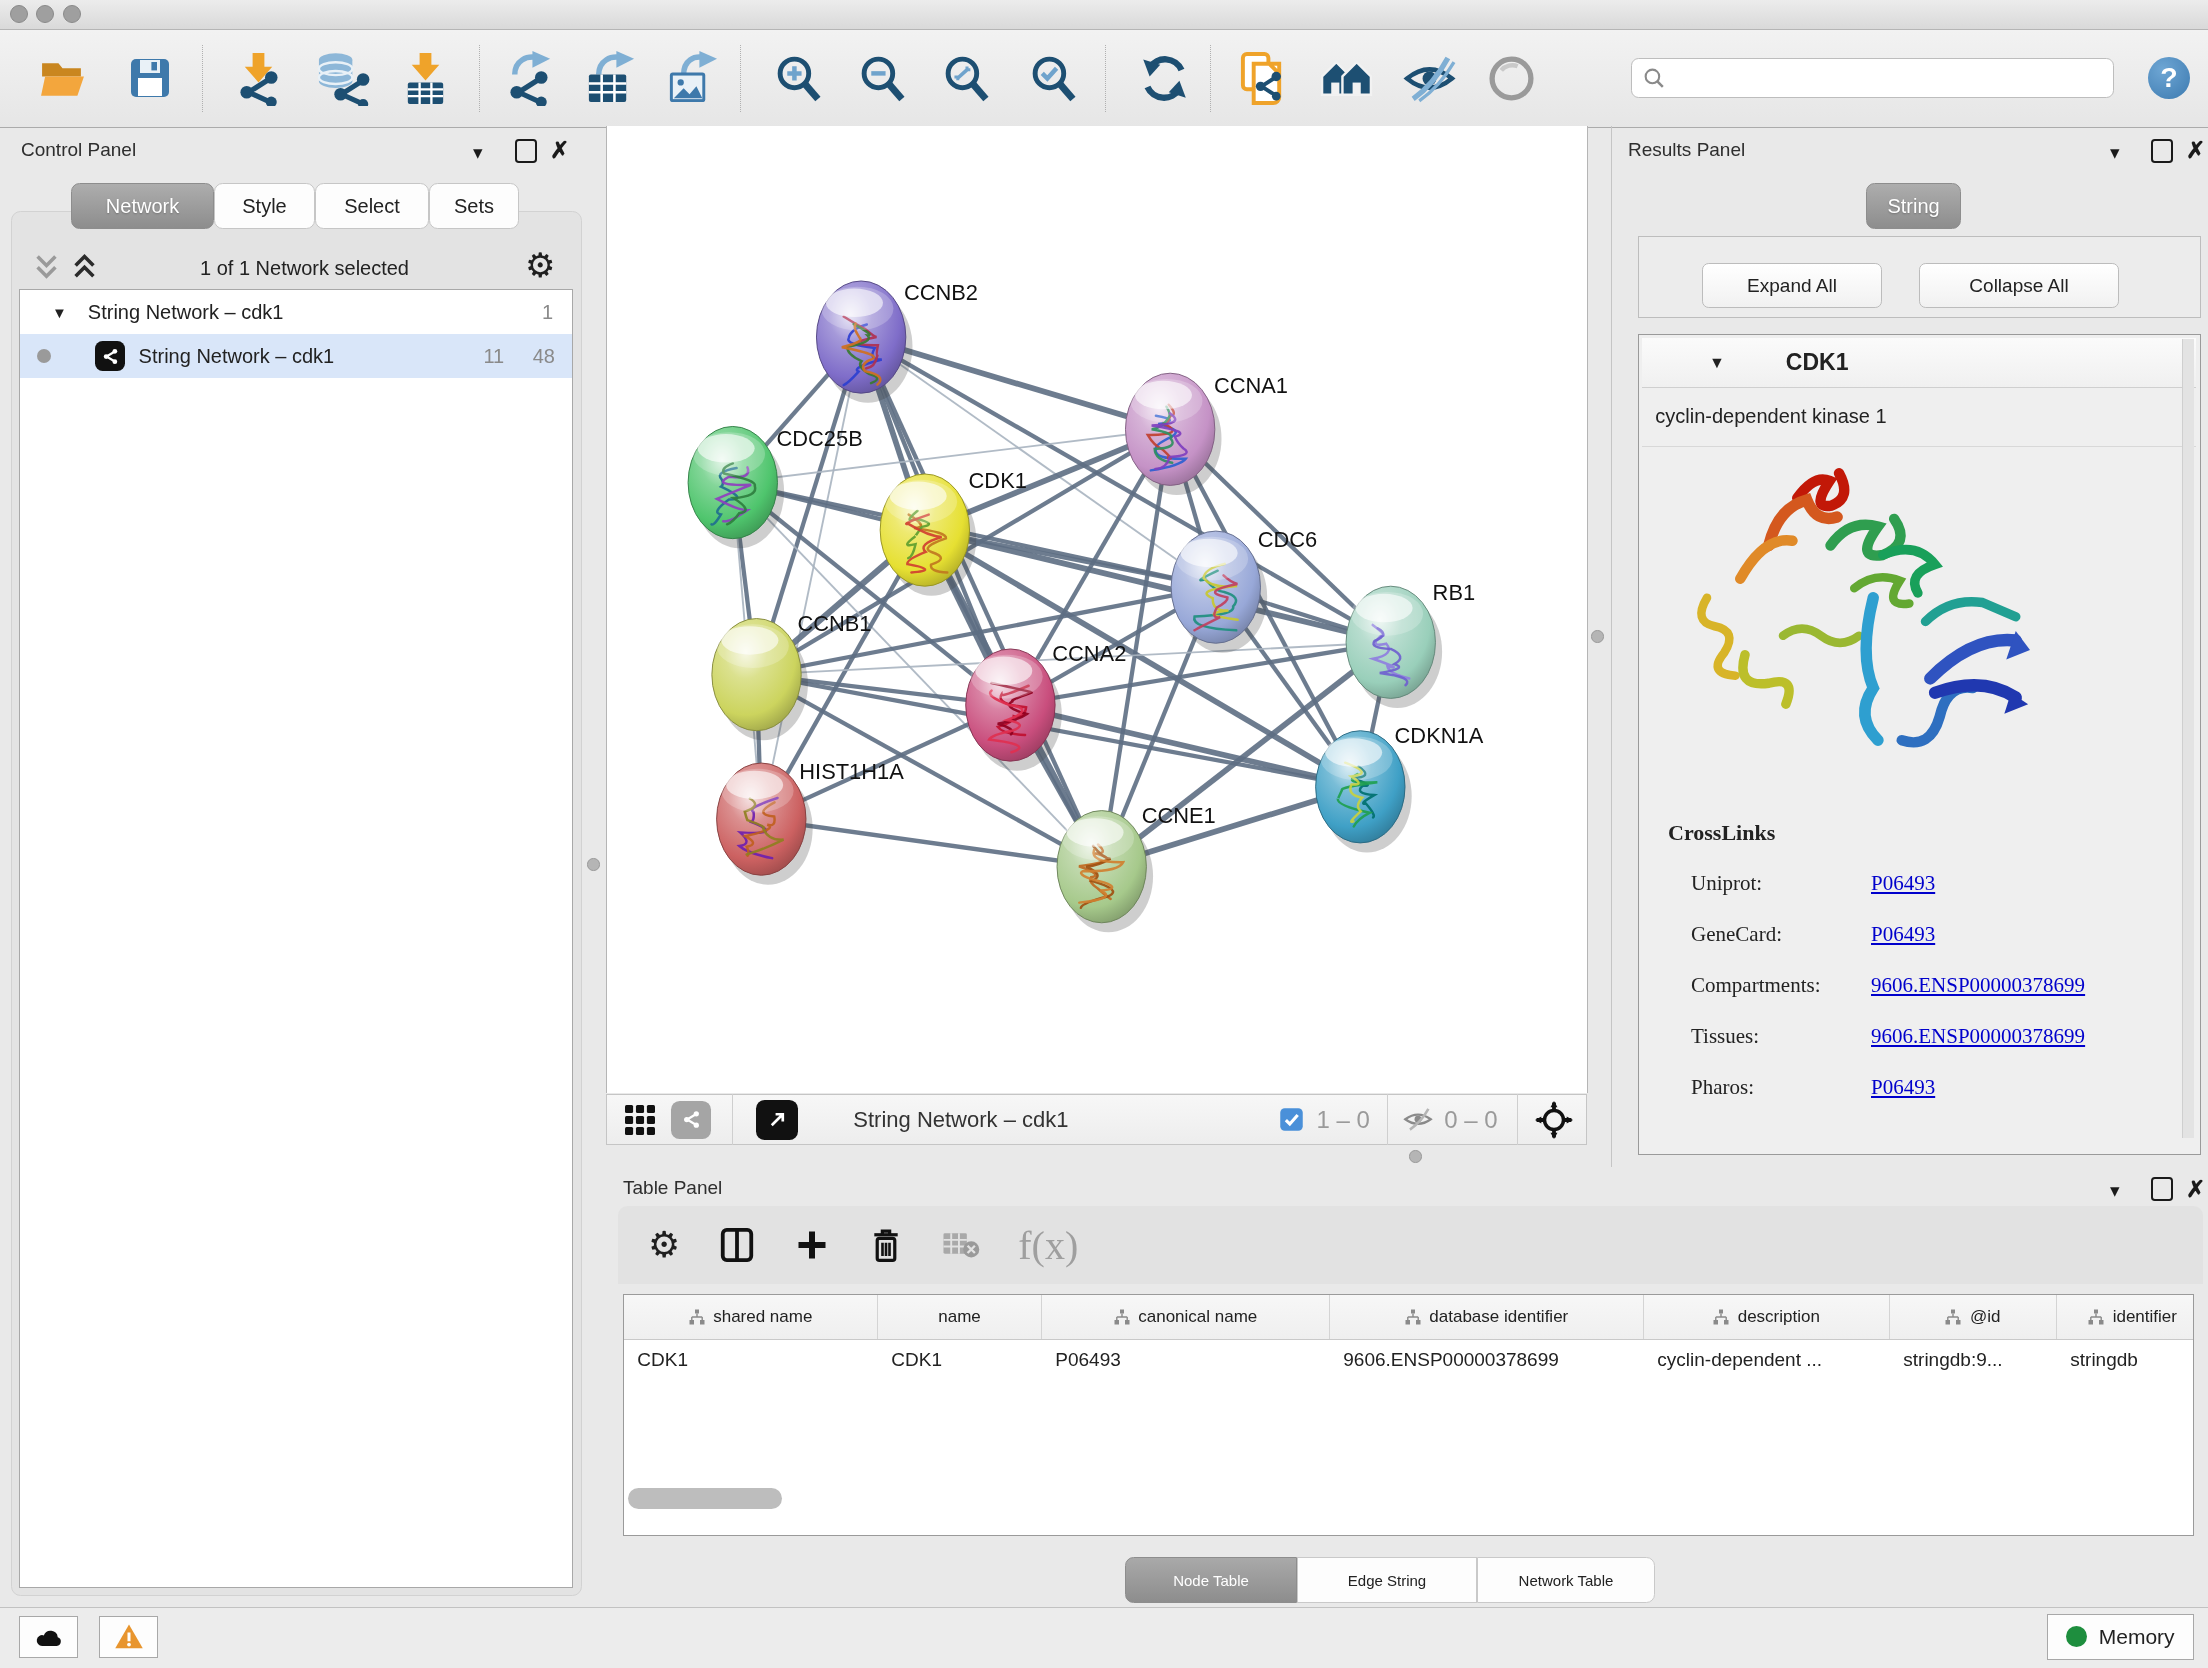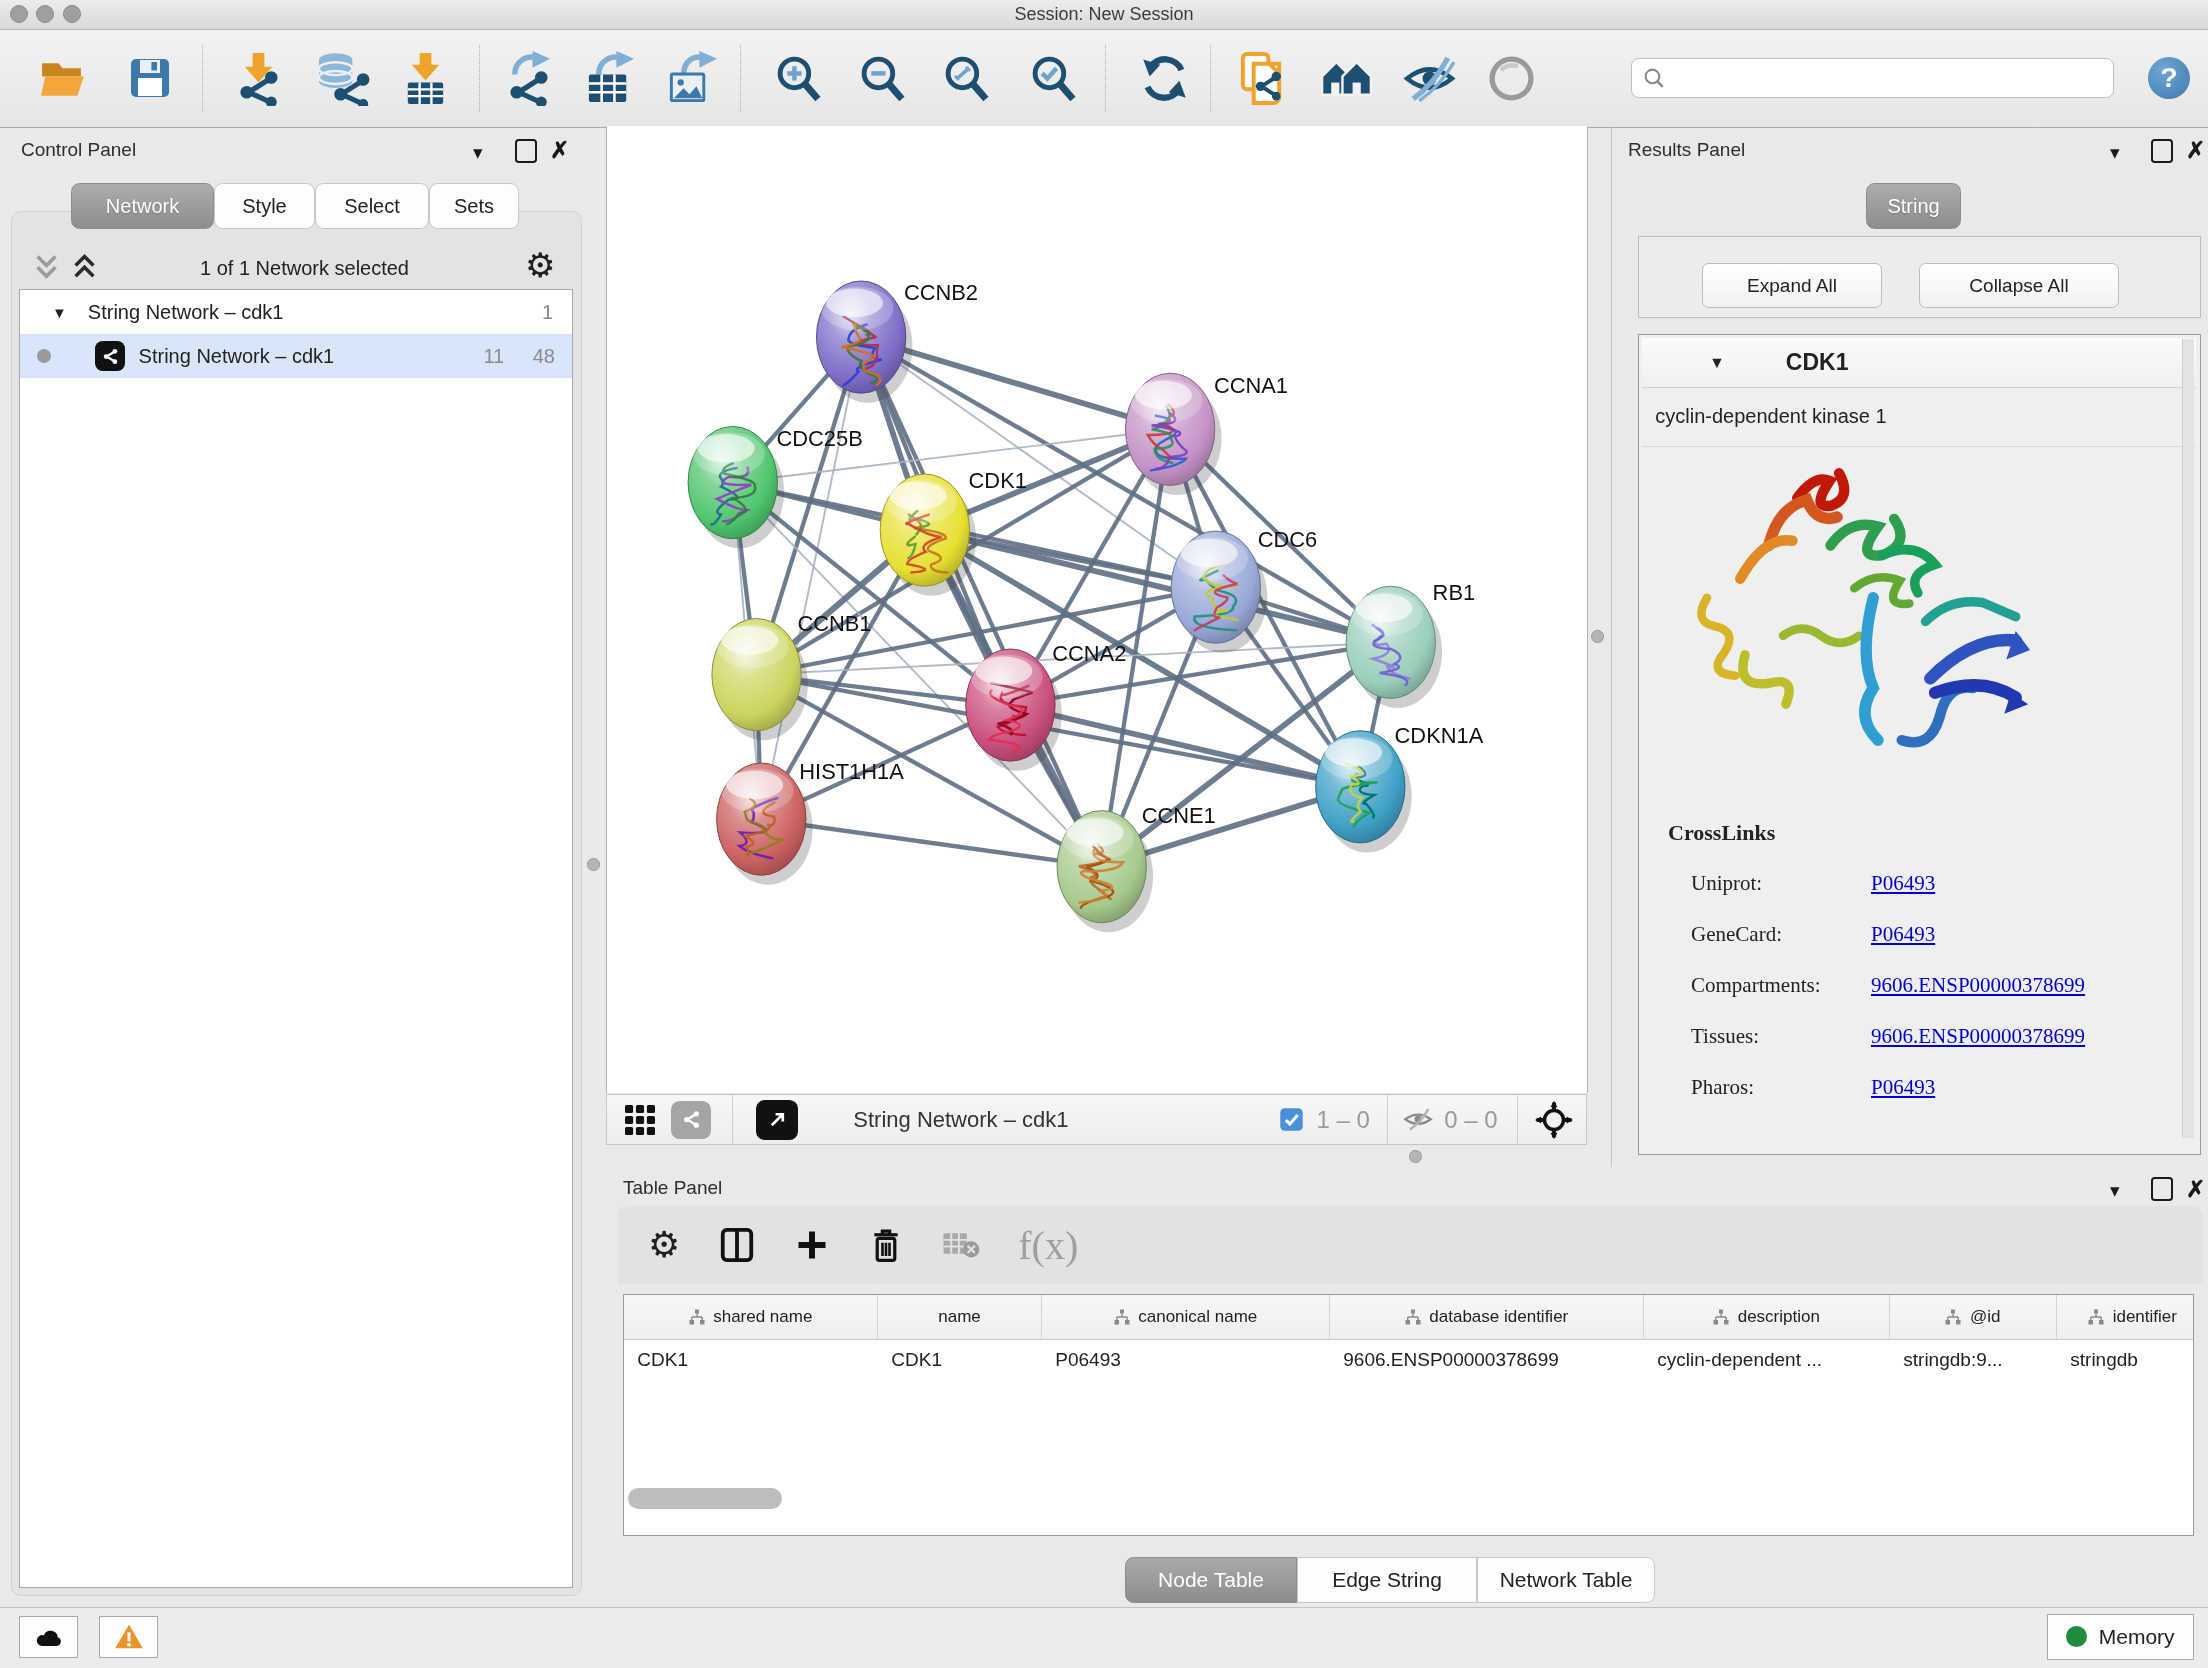--- a/index.html
+++ b/index.html
@@ -61,39 +61,38 @@
   .tp-toolbar{left:618px;top:1206px;width:1585px;height:78px;background:#e2e2e2;border-radius:9.5px 9.5px 0 0;
     display:flex;align-items:center;gap:38px;padding-left:30px;box-sizing:border-box;}
   .tbl{left:623px;top:1294px;width:1571px;height:242px;background:#fff;border:1px solid #9a9a9a;box-sizing:border-box;}
   .tbl-head{display:flex;height:44px;background:linear-gradient(#f7f7f7,#efefef);border-bottom:1px solid #c9c9c9;}
   .th{display:flex;align-items:center;justify-content:center;gap:8.6px;font-size:17px;color:#222;
     border-right:1px solid #d4d4d4;box-sizing:border-box;overflow:hidden;white-space:nowrap;}
   .tbl-row{display:flex;height:40px;}
   .td{display:flex;align-items:center;padding-left:13.3px;font-size:19px;box-sizing:border-box;overflow:hidden;white-space:nowrap;}
   .hscroll{left:628px;top:1488px;width:154px;height:21px;background:#bdbdbd;border-radius:10.5px;}
   .btabs{left:1125px;top:1557px;height:46px;display:flex;}
-  .btab{height:46px;box-sizing:border-box;border:1px solid #c9c9c9;background:#fdfdfd;font-size:21px;
+  .btab{height:46px;box-sizing:border-box;border:1px solid #c9c9c9;background:#fdfdfd;font-size:15px;
     display:flex;align-items:center;justify-content:center;}
   .btab.sel{background:linear-gradient(#a9a9a9,#8d8d8d);color:#fff;border-color:#8d8d8d;}
   .btab:first-child{border-radius:8.6px 0 0 8.6px;}
   .btab:last-child{border-radius:0 8.6px 8.6px 0;}
   
   .statusbar{left:0;top:1607px;width:2208px;height:61px;background:#ececec;border-top:1px solid #c2c2c2;}
   .sbtn{top:7.6px;height:40px;background:#fdfdfd;border:1.9px solid #a8a8a8;display:flex;align-items:center;justify-content:center;}
   .memdot{width:21px;height:21px;border-radius:50%;background:#1e8e3e;margin-right:11.4px;}
   svg{display:block;}
 </style>
 </head>
 <body>
 
 <div class="abs titlebar">
   <div class="abs tl" style="left:9.5px"></div>
   <div class="abs tl" style="left:36px"></div>
   <div class="abs tl" style="left:63px"></div>
-  <div class="abs title-text">Session: New Session</div>
 </div>
 
 <div class="abs toolbar">
   <div class="abs tbi" style="left:38px">
     <svg width="49" height="49" viewBox="0 0 24 24">
         <path d="M2 4.5 h8 l2 2.5 h9 v4 H2z" fill="#c9861f"></path>
         <path d="M3.5 11 h19 l-3.2 9.5 H1.5z" fill="#f3a63d"></path>
       </svg>
   </div>
   <div class="abs tbi" style="left:126px">

